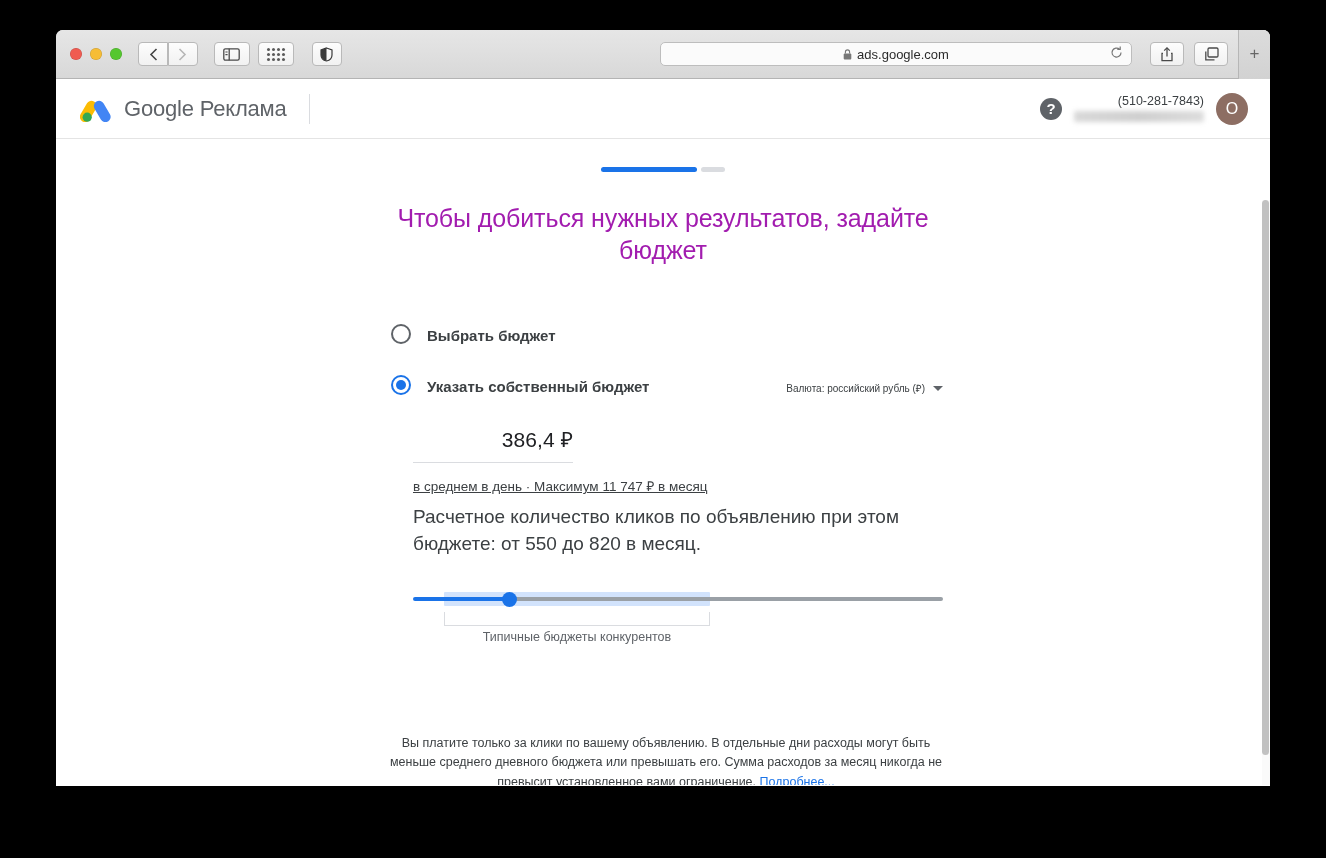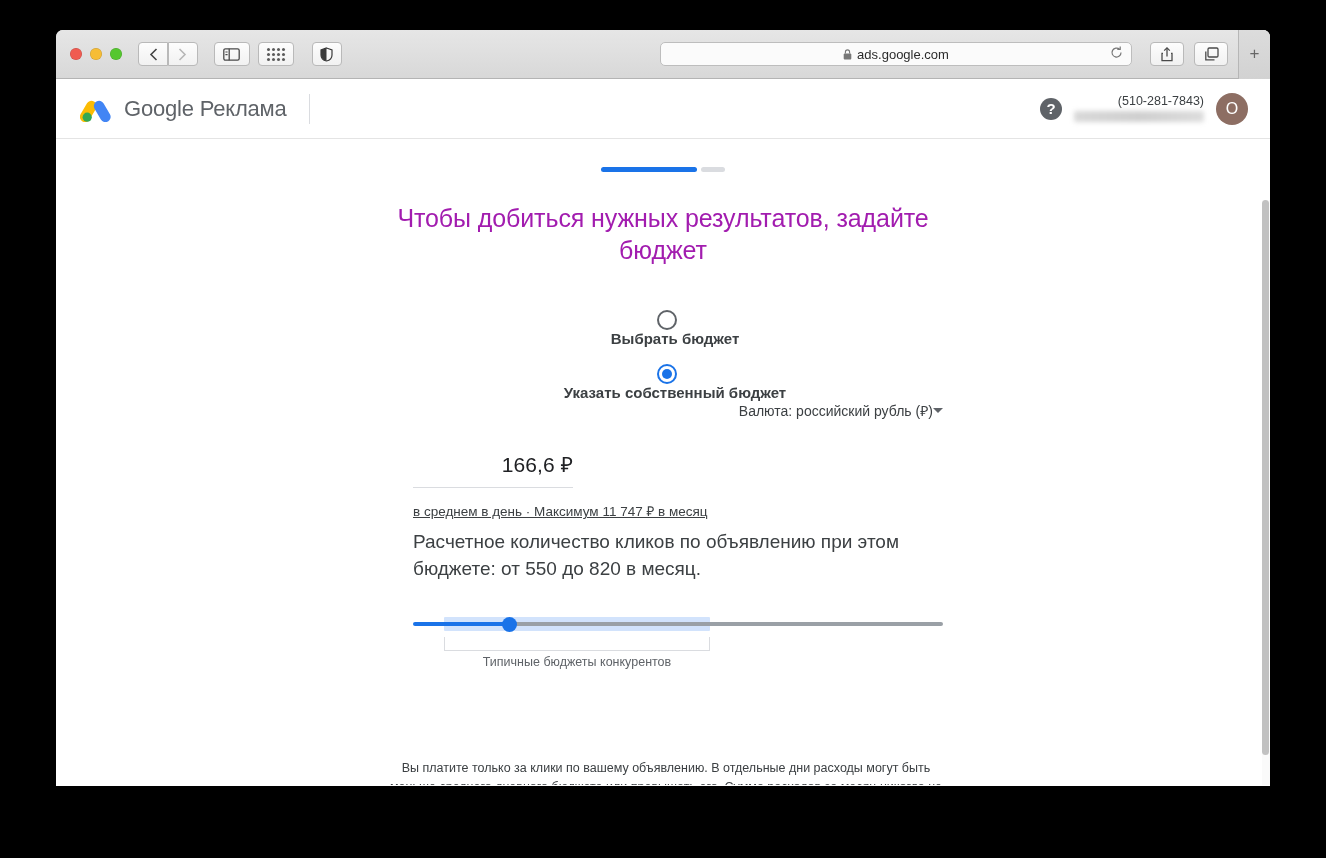--- a/index.html
+++ b/index.html
@@ -114,35 +114,35 @@
   .pseg { height: 5px; border-radius: 3px; }
   .pseg.on  { width: 96px; background: #1a73e8; }
   .pseg.off { width: 24px; background: #dadce0; }
 
   h1.headline {
     font-size: 25px; font-weight: normal; color: #a21caf;
     text-align: center; line-height: 1.28; letter-spacing: -.1px;
   }
 
   .options { margin-top: 44px; padding-left: 8px; }
-  .opt-row { display: flex; align-items: center; min-height: 34px; flex-direction: column; }
+  .opt-row { display: flex; align-items: flex-end; min-height: 34px; }
   .opt-row + .opt-row { margin-top: 17px; }
   .radio {
     width: 20px; height: 20px; border-radius: 50%;
     border: 2px solid #5f6368; position: relative; flex: none;
   }
   .radio.sel { border-color: #1a73e8; }
   .radio.sel::after {
     content: ""; position: absolute; left: 3px; top: 3px;
     width: 10px; height: 10px; border-radius: 50%; background: #1a73e8;
   }
   .opt-label { margin-left: 16px; font-size: 15px; font-weight: bold; color: #3c4043; }
   .currency {
-    margin-left: auto; display: flex; align-items: center; 
-    font-size: 14px; color: #3c4043;
+    margin-left: auto; display: flex; align-items: center; gap: 8px;
+    font-size: 10px; color: #3c4043;
   }
   .caret {
     width: 0; height: 0; border-left: 5px solid transparent;
     border-right: 5px solid transparent; border-top: 5px solid #5f6368;
   }
 
   
   .budget { margin-top: 30px; padding-left: 30px; }
   .amount-field { width: 160px; }
   .amount {
@@ -334,21 +334,21 @@
           <span class="opt-label">Указать собственный бюджет</span>
           <span class="currency">
             <span>Валюта: российский рубль (₽)</span>
             <span class="caret"></span>
           </span>
         </div>
       </div>
 
       <div class="budget">
         <div class="amount-field">
-          <div class="amount">166,6 ₽</div>
+          <div class="amount">386,4 ₽</div>
           <div class="amount-underline"></div>
         </div>
 
         <div class="sub1">в среднем в день · Максимум 11 747 ₽ в месяц</div>
         <div class="sub2">Расчетное количество кликов по объявлению при этом бюджете: от 550 до 820 в месяц.</div>
 
         <div class="slider">
           <span class="band"></span>
           <span class="track-fill"></span>
           <span class="track-rest"></span>

